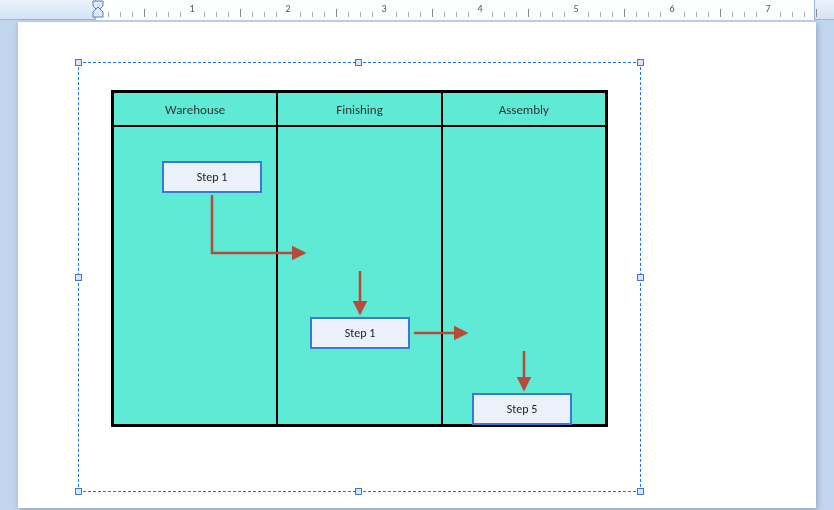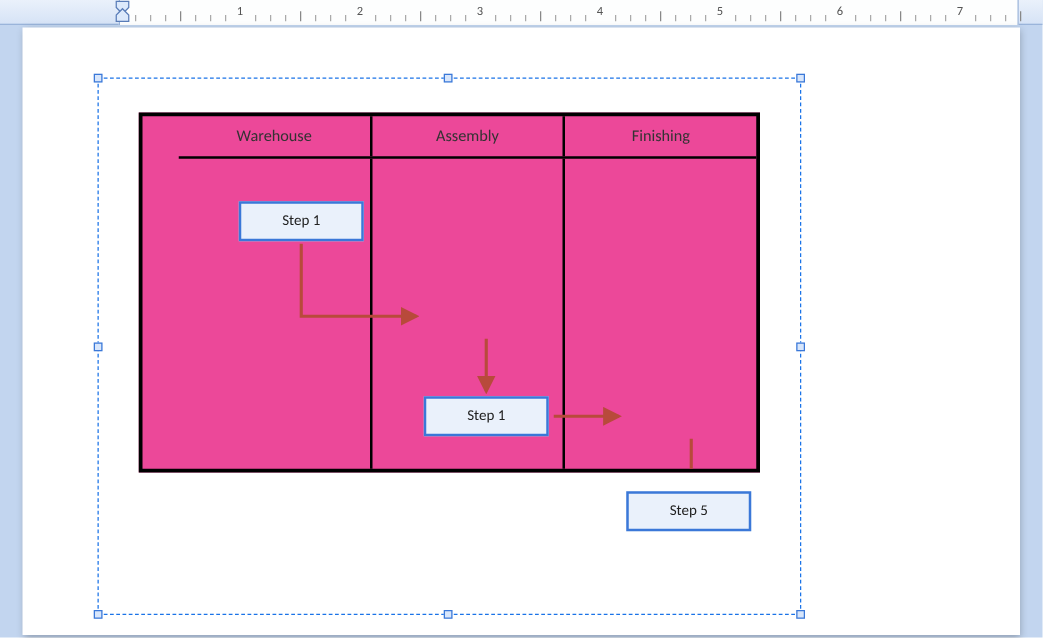--- a/index.html
+++ b/index.html
@@ -79,38 +79,37 @@
     position: absolute;
     width: 7px; height: 7px;
     background: #d8e6fb;
     border: 1px solid #3b78d8;
   }
 
   
   .swimlane {
     position: absolute;
     border: 3px solid #000;
-    background: #ec4899;
-    padding-left: 29px;
+    background: #5eead4;
   }
   .lane-header-row {
     display: flex;
     height: 34px;
     border-bottom: 2px solid #000;
   }
   .lane-header {
     flex: 1;
     display: flex; align-items: center; justify-content: center;
     font-size: 13px;
   }
   .lane-header + .lane-header { border-left: 2px solid #000; }
   .lane-body {
     position: relative;
     display: flex;
-    height: 248px;
+    height: 297px;
   }
   .lane-col {
     flex: 1;
     position: relative;
   }
   .lane-col + .lane-col { border-left: 2px solid #000; }
 
   .step {
     position: absolute;
     width: 100px;
@@ -208,22 +207,22 @@
     <div class="sel-handle" style="left:-4px; top:211px;"></div>
     <div class="sel-handle" style="right:-4px; top:211px;"></div>
     <div class="sel-handle" style="left:-4px; bottom:-4px;"></div>
     <div class="sel-handle" style="left:276px; bottom:-4px;"></div>
     <div class="sel-handle" style="right:-4px; bottom:-4px;"></div>
   </div>
 
   <div class="swimlane" style="left:93px; top:68px; width:497px;">
     <div class="lane-header-row">
       <div class="lane-header">Warehouse</div>
+      <div class="lane-header">Finishing</div>
       <div class="lane-header">Assembly</div>
-      <div class="lane-header">Finishing</div>
     </div>
     <div class="lane-body">
       <div class="lane-col"></div>
       <div class="lane-col"></div>
       <div class="lane-col"></div>
 
       <svg style="position:absolute; left:0; top:0; width:100%; height:100%;">
         <defs>
           <marker id="ah" markerWidth="6" markerHeight="6" refX="5" refY="3" orient="auto">
             <path d="M0,0 L6,3 L0,6 Z" fill="#b84a3b"></path>

